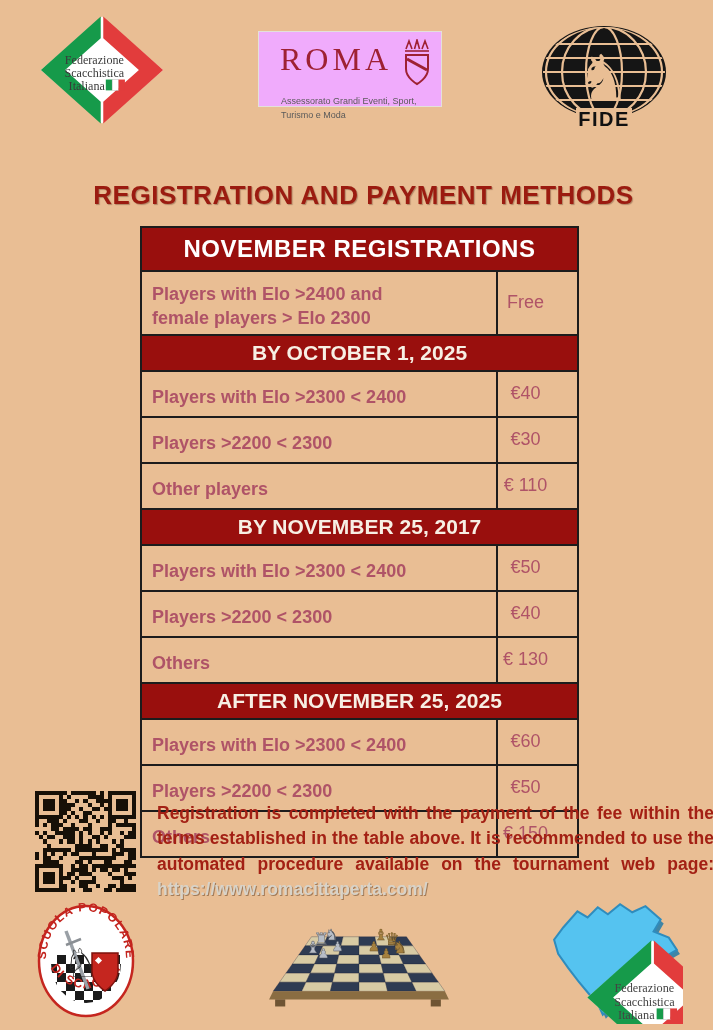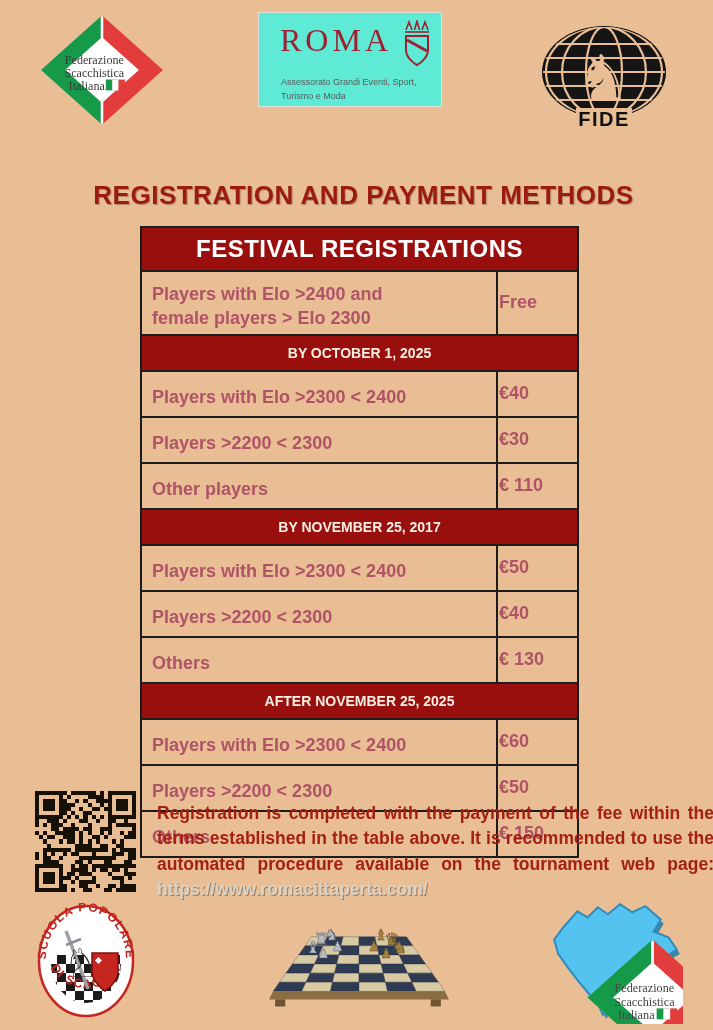--- a/index.html
+++ b/index.html
@@ -4,46 +4,46 @@
 <style>
   html,body{margin:0;padding:0;}
   .poster{position:relative;width:713px;height:1030px;background:#E9BE94;overflow:hidden;
           font-family:"Liberation Sans",sans-serif;}
 
   
   .fsi-logo{position:absolute;left:38px;top:14px;width:128px;height:112px;}
   .fsi-logo svg{width:100%;height:100%;}
   .fsi-text{font-family:"Liberation Serif",serif;fill:#3a3a3a;}
 
-  .roma-logo{position:absolute;left:258px;top:12px;width:184px;height:95px;background:#5eead4;
+  .roma-logo{position:absolute;left:258px;top:31px;width:184px;height:76px;background:#f0abfc;
              box-shadow:0 0 0 1px #e4e0da inset;}
   .roma-word{position:absolute;left:22px;top:10px;font-family:"Liberation Serif",serif;
              font-size:32px;color:#9E2133;letter-spacing:4px;}
   .roma-crest{position:absolute;left:142px;top:8px;width:34px;height:48px;}
   .roma-sub{position:absolute;left:23px;top:64px;font-size:9px;color:#5a5a5a;line-height:1.5;
             white-space:pre-line;}
 
   .fide-logo{position:absolute;left:540px;top:20px;width:128px;height:112px;}
   .fide-logo svg{width:100%;height:100%;}
 
   
   .page-title{position:absolute;top:173px;left:0;width:713px;margin:7px;text-align:center;
               font-size:26px;font-weight:bold;color:#9B1B10;letter-spacing:.5px;
               text-shadow:1px 1px 1px rgba(70,30,15,.35);}
 
   
   .fees-table{position:absolute;left:140px;top:226px;width:439px;border-collapse:collapse;}
   .fees-table th,.fees-table td{border:2px solid #1c1c1c;}
   .table-title{background:#990F0D;color:#ffffff;font-size:24px;font-weight:bold;height:40px;
                text-align:center;letter-spacing:.5px;}
-  .section-cell{background:#990F0D;color:#F7EFE4;font-weight:bold;font-size:14px;
+  .section-cell{background:#990F0D;color:#F7EFE4;font-weight:bold;font-size:21px;
                 text-align:center;height:32px;}
   .label-cell{color:#AF5367;font-weight:bold;font-size:18px;padding:11px 8px 3px 10px;
               white-space:pre-line;width:336px;line-height:1.32;height:30px;}
-  .fee-cell{color:#AF5367;font-weight:bold;font-size:18px;text-align:left;padding-right:25px;}
+  .fee-cell{color:#AF5367;font-weight:normal;font-size:18px;text-align:center;padding-right:25px;}
 
   
   .qr{position:absolute;left:35px;top:791px;width:101px;height:101px;}
   .qr svg{width:100%;height:100%;}
   .note{position:absolute;left:145px;top:789px;width:557px;margin:12px;font-size:17.5px;
         font-weight:bold;color:#A32014;text-align:justify;line-height:1.45;}
   .note .url{color:#D8D3C9;text-decoration:none;font-weight:bold;
              text-shadow:1px 1px 0 rgba(105,70,40,.55);cursor:pointer;}
 
   
@@ -109,21 +109,21 @@
       <rect x="36" y="88" width="56" height="24" fill="#E9BE94"></rect>
       <text x="64" y="106" font-size="20" font-weight="bold" text-anchor="middle" fill="#111111" letter-spacing="1.5">FIDE</text>
     </svg>
   </div>
 
   <h1 class="page-title">REGISTRATION AND PAYMENT METHODS</h1>
 
   <table class="fees-table">
     <thead>
       <tr>
-        <th colspan="2" class="table-title">FESTIVAL REGISTRATIONS</th>
+        <th colspan="2" class="table-title">NOVEMBER REGISTRATIONS</th>
       </tr>
     </thead>
     <tbody>
         <tr>
           <td class="label-cell">Players with Elo &gt;2400 and
 female players &gt; Elo 2300</td>
           <td class="fee-cell">Free</td>
         </tr>
         <tr>
           <td colspan="2" class="section-cell">BY OCTOBER 1, 2025</td>

